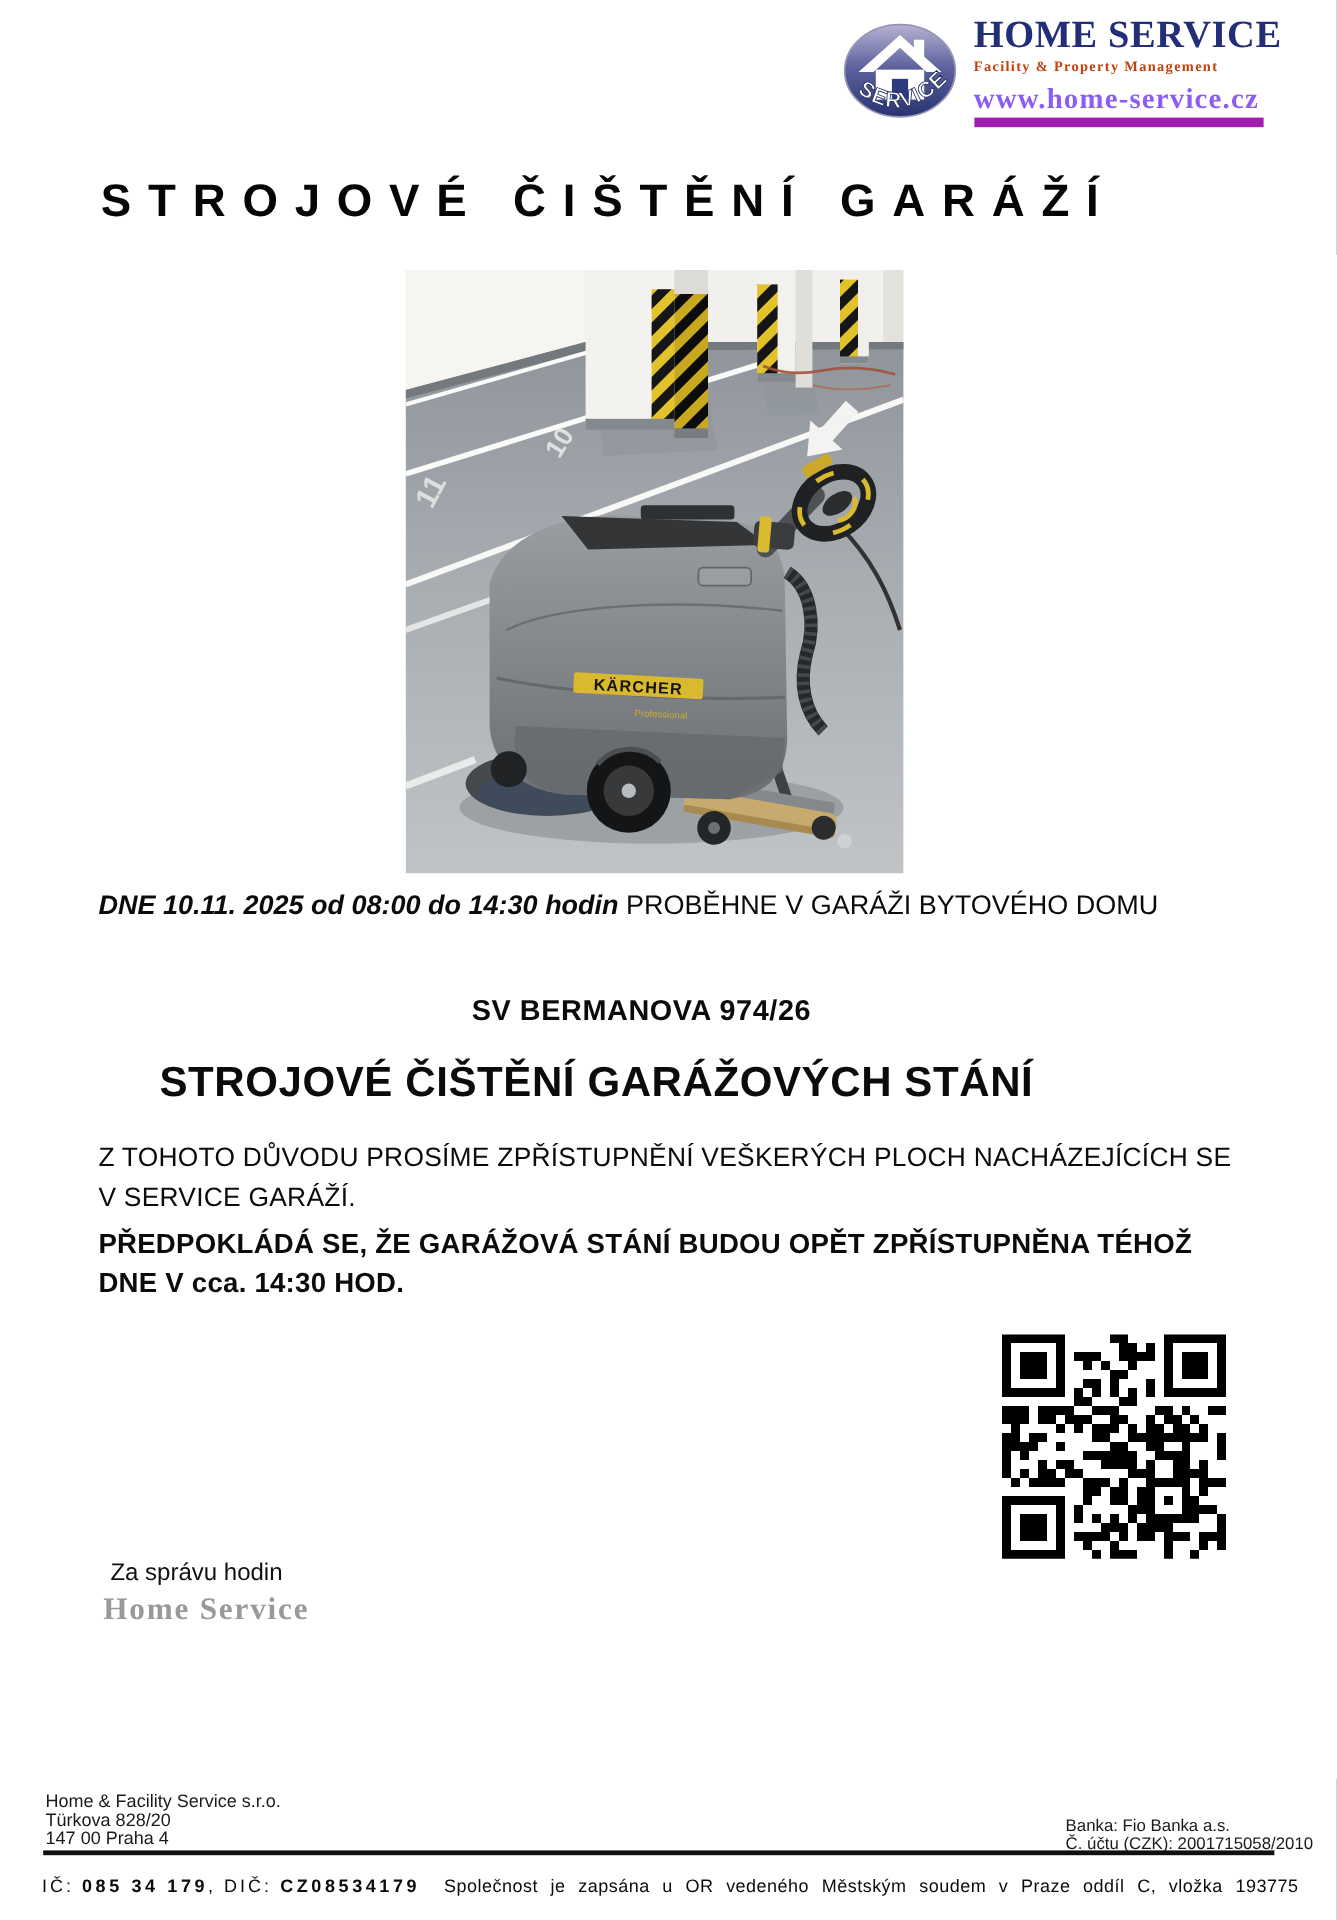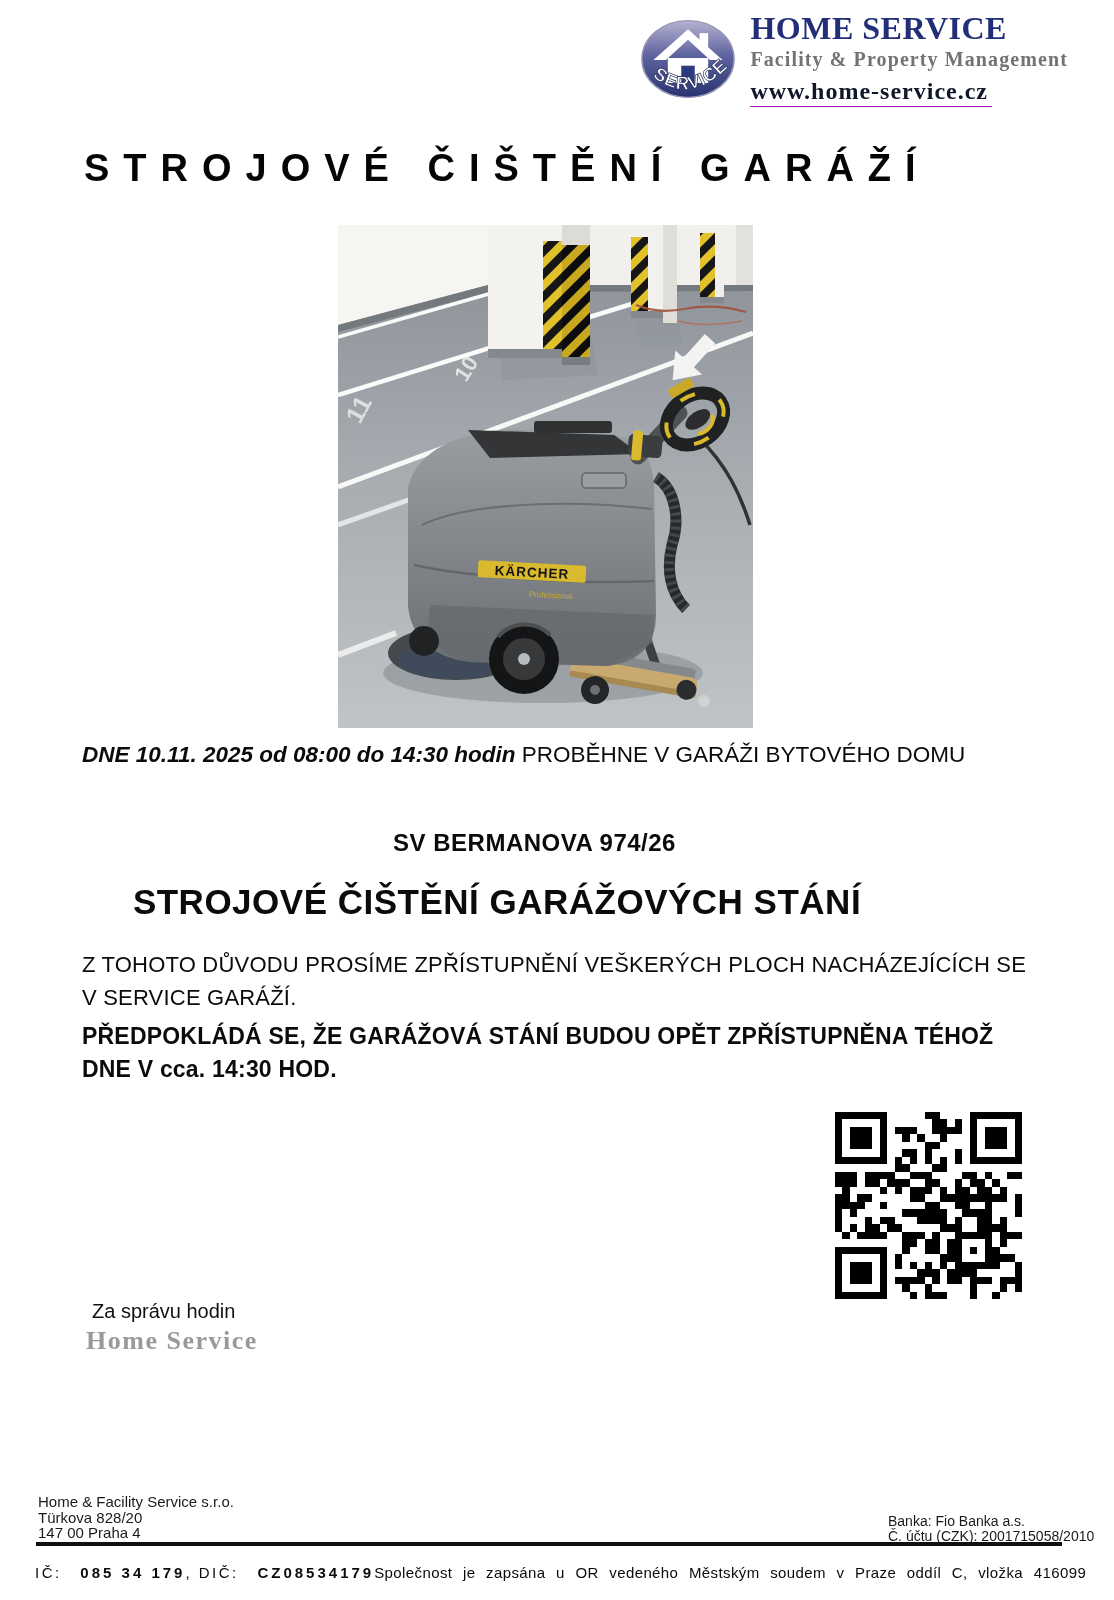--- a/index.html
+++ b/index.html
@@ -6,22 +6,22 @@
   html,body { background:#888; }
   .page {
     position:relative; width:1114px; height:1600px;
     background:#ffffff; margin:0 auto; overflow:hidden;
     font-family:"Liberation Sans", sans-serif; color:#0b0b0b;
   }
   
   .logo-block { position:absolute; top:12px; right:46px; display:flex; align-items:center; gap:14px; }
   .logo-text { display:flex; flex-direction:column; align-items:flex-start; }
   .logo-title { font-family:"Liberation Serif", serif; font-weight:bold; font-size:32px; color:#232e78; letter-spacing:.5px; line-height:1.05; }
-  .logo-sub { font-family:"Liberation Serif", serif; font-weight:bold; font-size:20px; color:#737373; letter-spacing:1.1px; margin-top:2px; }
-  .logo-www { font-family:"Liberation Serif", serif; font-weight:bold; font-size:24px; color:#0f172a; letter-spacing:1px; margin-top:7px; border-bottom:1px solid #a21caf; padding:0 4px 1px 0; }
+  .logo-sub { font-family:"Liberation Serif", serif; font-weight:bold; font-size:12px; color:#c2410c; letter-spacing:1.1px; margin-top:2px; }
+  .logo-www { font-family:"Liberation Serif", serif; font-weight:bold; font-size:24px; color:#8b5cf6; letter-spacing:1px; margin-top:7px; border-bottom:8px solid #a21caf; padding:0 4px 1px 0; }
   
   .main-title { position:absolute; top:147px; left:84px; font-size:38px; font-weight:bold; letter-spacing:14px; white-space:nowrap; color:#050505; }
   
   .photo { position:absolute; left:338px; top:225px; width:415px; height:503px; }
   .photo svg { display:block; width:100%; height:100%; }
   
   .date-line { position:absolute; left:82px; top:742px; font-size:22.5px; white-space:nowrap; }
   .date-line .dl-bold { font-weight:bold; font-style:italic; }
   .address-line { position:absolute; left:0; right:60px; top:829px; text-align:center; font-size:24px; font-weight:bold; letter-spacing:.5px;margin-left:15px; }
   .notice-heading { position:absolute; left:0; right:120px; top:882px; text-align:center; font-size:35px; font-weight:bold; letter-spacing:.5px; white-space:nowrap; }
@@ -35,21 +35,21 @@
   
   .sig { position:absolute; left:86px; top:1300px; }
   .sig-line1 { font-size:20px; color:#111; padding-left:6px; }
   .sig-line2 { font-family:"Liberation Serif", serif; font-weight:bold; font-size:26px; color:#999999; letter-spacing:1.5px; margin-top:3px; }
   
   .foot-left { position:absolute; left:38px; top:1494px; font-size:15px; line-height:15.5px; color:#1a1a1a; }
   .foot-right { position:absolute; left:888px; top:1502px; font-size:14px; line-height:15px; color:#1a1a1a;margin-top:12px; }
   .foot-rule { position:absolute; left:36px; top:1542px; width:1026px; height:4px; background:#101010; }
   .foot-bottom { position:absolute; left:35px; right:32px; top:1564px; display:flex; justify-content:space-between; align-items:baseline; font-size:15px; }
   .fb-ic { letter-spacing:2.5px; white-space:nowrap; }
-  .fb-ic b { letter-spacing:3px;margin-left:12px; }
+  .fb-ic b { letter-spacing:3px; }
   .fb-reg { letter-spacing:.4px; word-spacing:6px; white-space:nowrap; }
 </style>
 </head>
 <body>
 
 <div class="page">
 
   <div class="logo-block">
     <svg width="96" height="82" viewBox="0 0 100 84">
       <defs>
@@ -558,16 +558,16 @@
     <div>Türkova 828/20</div>
     <div>147 00  Praha 4</div>
   </div>
   <div class="foot-right">
     <div>Banka: Fio Banka a.s.</div>
     <div>Č. účtu (CZK): 2001715058/2010</div>
   </div>
   <div class="foot-rule"></div>
   <div class="foot-bottom">
     <span class="fb-ic"><span>IČ:</span> <b>085 34 179</b><span>, DIČ:</span> <b>CZ08534179</b></span>
-    <span class="fb-reg">Společnost je zapsána u OR vedeného Městským soudem v Praze oddíl C, vložka 416099</span>
+    <span class="fb-reg">Společnost je zapsána u OR vedeného Městským soudem v Praze oddíl C, vložka 193775</span>
   </div>
 
 </div>
 
 </body></html>

